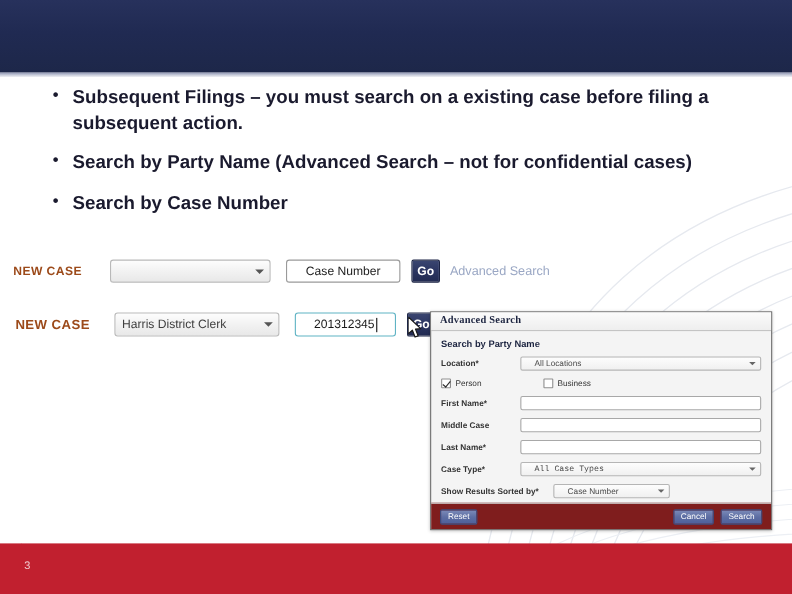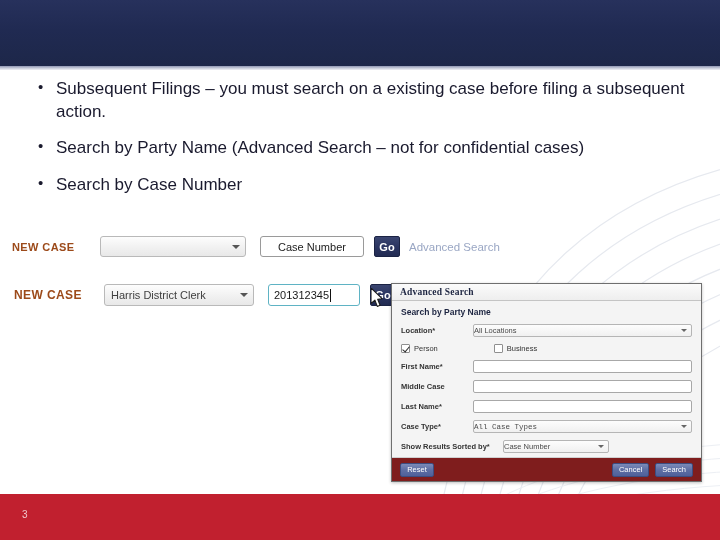--- a/index.html
+++ b/index.html
@@ -66,23 +66,24 @@
     color: #c8202e; font-size: 16px; font-weight: bold;
     letter-spacing: -0.6px;
   }
   .logo-gov {
     color: #1d2749; font-size: 10px; font-weight: bold;
     letter-spacing: -0.3px;
   }
 
   
   .bullets {
-    position: absolute; left: 30px; top: 78px;
+    position: absolute; left: 40px; top: 78px;
     width: 670px;
     z-index: 3;
+    font-weight: bold;
   }
   .bullet {
     position: relative;
     padding-left: 26px;
     color: #1a1a2e;
     font-size: 17px;
     line-height: 1.33;
     margin-bottom: 14px;
     font-family: "Liberation Sans", sans-serif;
   }
@@ -149,21 +150,21 @@
     background: #ffffff;
     border: 1px solid #5fb3c4;
     border-radius: 3px;
     height: 22px;
     display: flex; align-items: center;
     font-size: 11px; color: #1a1a1a;
     padding: 0 5px;
     position: relative;
     white-space: nowrap;
   }
-  #caseNumInput { width: 92px; margin-left: 14px; }
+  #caseNumInput { width: 92px; margin-left: 14px; justify-content: center; }
   .caret-bar {
     display: inline-block;
     width: 1px; height: 13px;
     background: #111; margin-left: 1px;
   }
 
   .go-btn {
     background: linear-gradient(180deg,#3a4570 0%,#2a3460 55%,#222b52 100%);
     border: 1px solid #1b2344;
     border-radius: 2px;
@@ -230,21 +231,21 @@
     white-space: nowrap;
   }
   .frm-label.wide { width: 102px; flex: 0 0 102px; }
   .d-select {
     position: relative;
     background: linear-gradient(180deg,#fdfdfd 0%,#f0f0f0 100%);
     border: 1px solid #b5b5b5;
     border-radius: 2px;
     height: 13px;
     display: flex; align-items: center;
-    padding: 0 14px 0 0;
+    padding: 0 14px 0 12px;
     font-size: 7.5px; color: #4a4a4a;
     white-space: nowrap; overflow: hidden;
   }
   .d-select .caret {
     position: absolute; right: 4px; top: 50%;
     margin-top: -1.5px;
     width: 0; height: 0;
     border-left: 3px solid transparent;
     border-right: 3px solid transparent;
     border-top: 3px solid #666;

